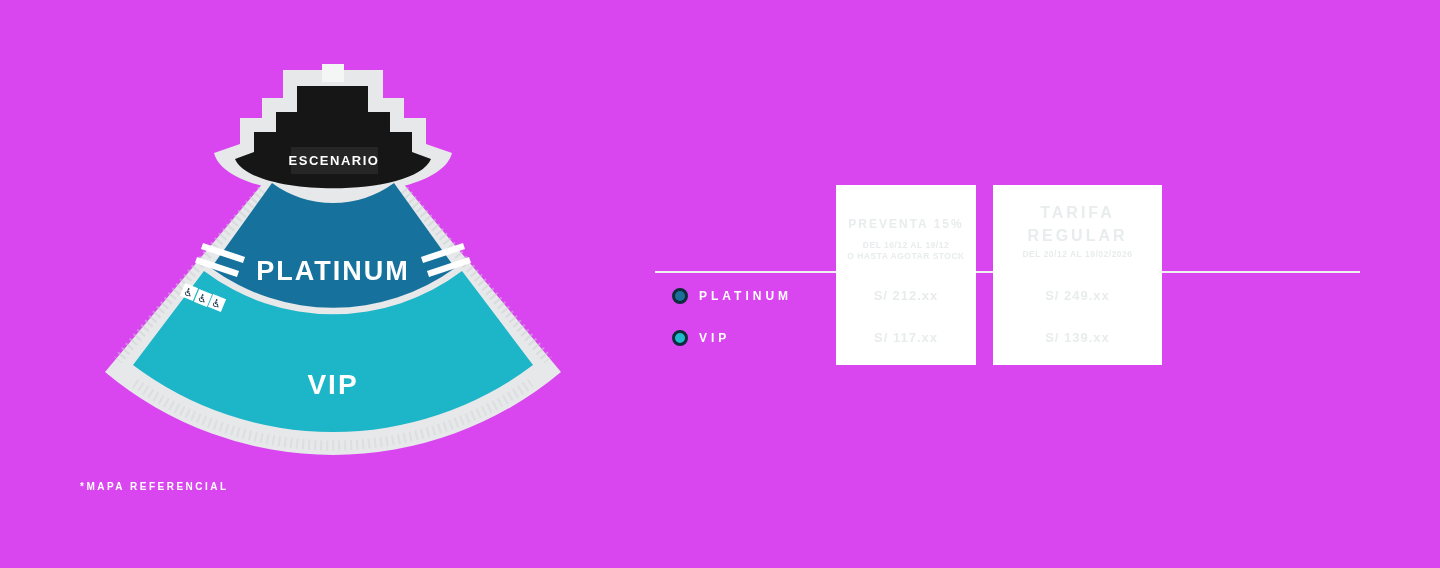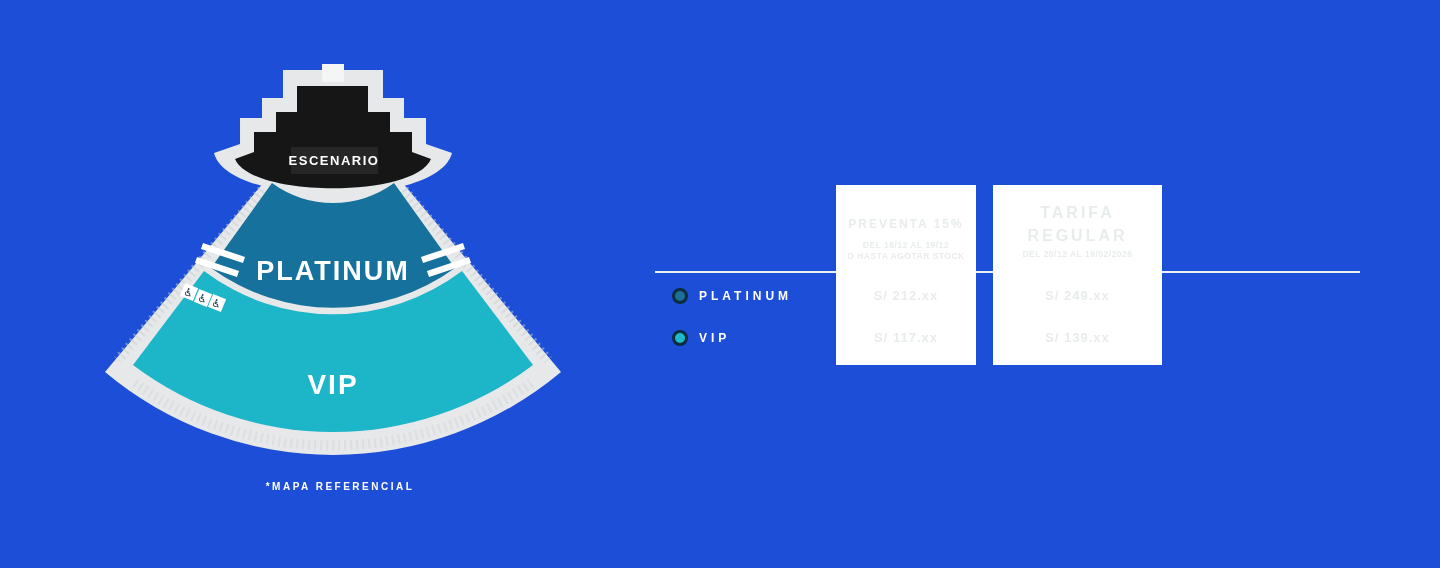--- a/index.html
+++ b/index.html
@@ -1,27 +1,27 @@
 <!DOCTYPE html>
 <html><head>
 <meta charset="utf-8">
 <style>
   html,body{margin:0;padding:0;}
   #app{
     position:relative;
     width:1440px;height:568px;
-    background:#1d4ed8;
+    background:#d946ef;
     overflow:hidden;
     font-family:"Liberation Sans",sans-serif;
   }
   
   #venue-svg{position:absolute;left:80px;top:55px;width:520px;height:410px;}
   .map-footnote{
     position:absolute;left:80px;top:481px;width:520px;
-    text-align:center;color:#ffffff;font-size:10px;font-weight:bold;
+    text-align:left;color:#ffffff;font-size:10px;font-weight:bold;
     letter-spacing:2.5px;
   }
   
   .separator{
     position:absolute;left:655px;top:271px;width:705px;height:2px;
     background:#eef1f1;z-index:1;
   }
   .legend{position:absolute;left:672px;top:288px;z-index:2;}
   .legend-item{display:flex;align-items:center;height:16px;}
   .legend-item + .legend-item{margin-top:26px;}

